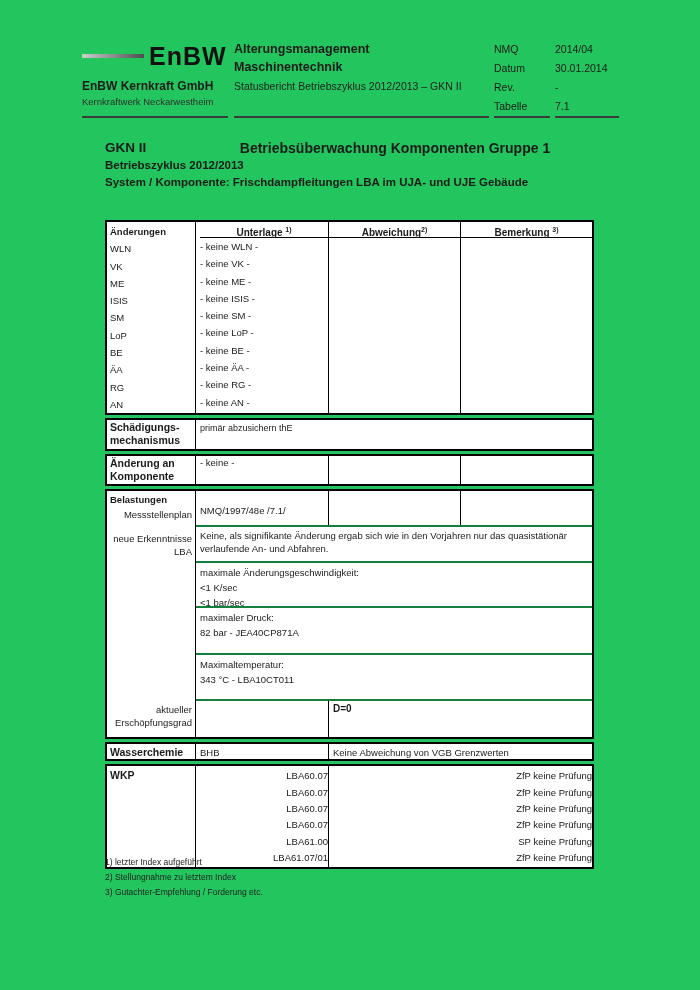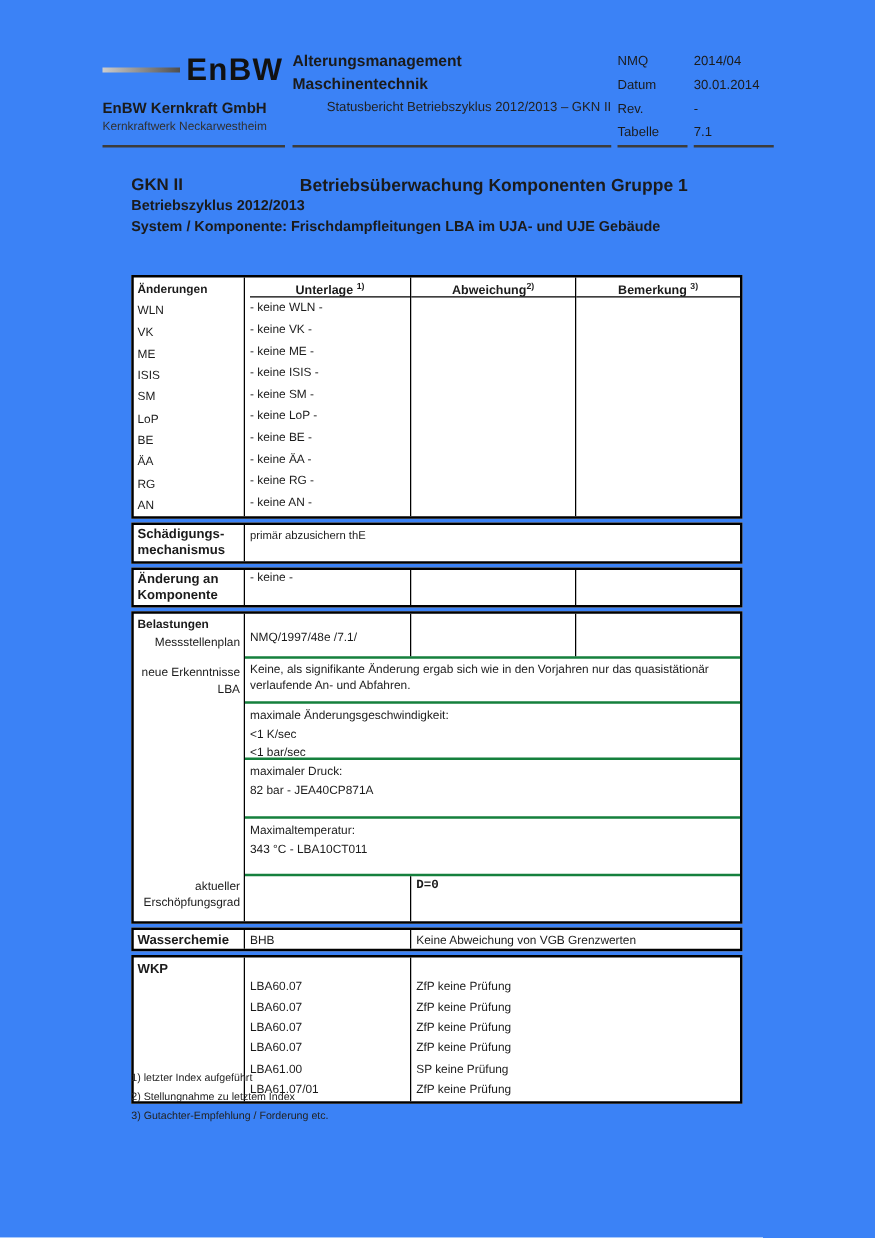--- a/index.html
+++ b/index.html
@@ -1,35 +1,35 @@
 <!DOCTYPE html>
 <html><head>
 <meta charset="utf-8">
 <style>
   html,body { margin:0; padding:0; background:#fff; }
   .page {
-    position:relative; width:700px; height:990px; background:#3b82f6;
+    position:relative; width:700px; height:990px; background:#22c55e;
     font-family:"Liberation Sans", sans-serif; color:#1b1b1b; overflow:hidden;
   }
 
   
   .letterhead { position:absolute; left:82px; top:38px; height:80px; display:flex; }
   .lh-col { box-sizing:border-box; border-bottom:2px solid #3c3c3c; height:80px; }
   .lh-logo { width:146px; margin-right:6px; }
   .lh-title { width:255px; margin-right:5px; padding-top:2px; }
   .lh-metalabels { width:56px; margin-right:5px; padding-top:2px; }
   .lh-metavalues { width:64px; padding-top:2px; }
   .logo-row { display:flex; align-items:center; height:36px; }
   .logo-dash { display:inline-block; width:62px; height:4px;
     background:linear-gradient(to right,#cdcdcd,#4e4e4e); margin-right:5px; flex:none; }
   .logo-word { font-size:25px; font-weight:bold; letter-spacing:1px; color:#111; line-height:30px; }
   .lh-company { margin-top:5px; font-size:12px; font-weight:bold; }
   .lh-site { margin-top:3px; font-size:9.5px; color:#303030; }
   .lh-dept { font-size:12.5px; font-weight:bold; line-height:18px; }
-  .lh-report { margin-top:3px; font-size:10.5px; line-height:14px; color:#222;text-align:right; }
+  .lh-report { margin-top:3px; font-size:10.5px; line-height:14px; color:#222; }
   .meta-line { font-size:10.5px; line-height:19px; }
 
   
   .titleblock { position:absolute; left:105px; top:140px; width:455px; }
   .t-row1 { display:flex; }
   .t-plant { width:95px; font-size:13.5px; font-weight:bold; flex:none; }
   .t-main { flex:1; text-align:center; padding-left:30px; font-size:14px; font-weight:bold; }
   .t-cycle { text-align:left; font-size:11.5px; font-weight:bold; margin-top:3px; }
   .t-system { font-size:11.5px; font-weight:bold; margin-top:5px; }
 
@@ -54,40 +54,40 @@
 
   
   .h33 { height:33px; } .h32 { height:32px; }
   .valuecell-top { font-size:9px; padding:2px 4px; line-height:12px; }
 
   
   .bel-label { position:relative; padding:0; }
   .bel-label .abs { position:absolute; font-size:9.5px; line-height:13px; }
   .bel-content { flex:1; display:block; }
   .bel-row { box-sizing:border-box; border-bottom:2px solid #15803d; font-size:9.5px; }
-  .bel-row.last { border-bottom:none;font-family:Liberation Mono, monospace; }
+  .bel-row.last { border-bottom:none; }
   .bel-flex { display:flex; }
   .rA { height:36px; } .rB { height:36px; } .rC { height:45px; }
   .rD { height:47px; } .rE { height:46px; } .rF { height:36px; }
   .bel-c133 { box-sizing:border-box; width:133px; border-right:1px solid #000; flex:none; }
   .bel-c132 { box-sizing:border-box; width:132px; border-right:1px solid #000; flex:none; }
   .bel-clast { flex:1; }
   .mess-val { padding:14px 0 0 4px; font-size:9.5px; }
   .multiline { padding:2px 4px; line-height:13.2px; }
   .lh15 { line-height:15px; }
   .dval { font-size:10px; font-weight:bold; padding:2px 4px; }
 
   
   .h19 { height:19px; }
   .wc-text { font-size:9.5px; line-height:15px; padding:1px 4px; }
   .wc-label { font-size:10.5px; font-weight:bold; line-height:15px; }
 
   
   .wkp-row { font-size:9.5px; line-height:16.4px; padding-left:4px; }
-  .wkp-col { padding-top:16px; }
+  .wkp-col { padding-top:2px;text-align:right; }
 
   
   .footnotes { position:absolute; left:105px; top:855px; font-size:8.5px; line-height:15px; color:#222; }
 </style>
 </head>
 <body>
 
 <div class="page">
 
   <div class="letterhead">

